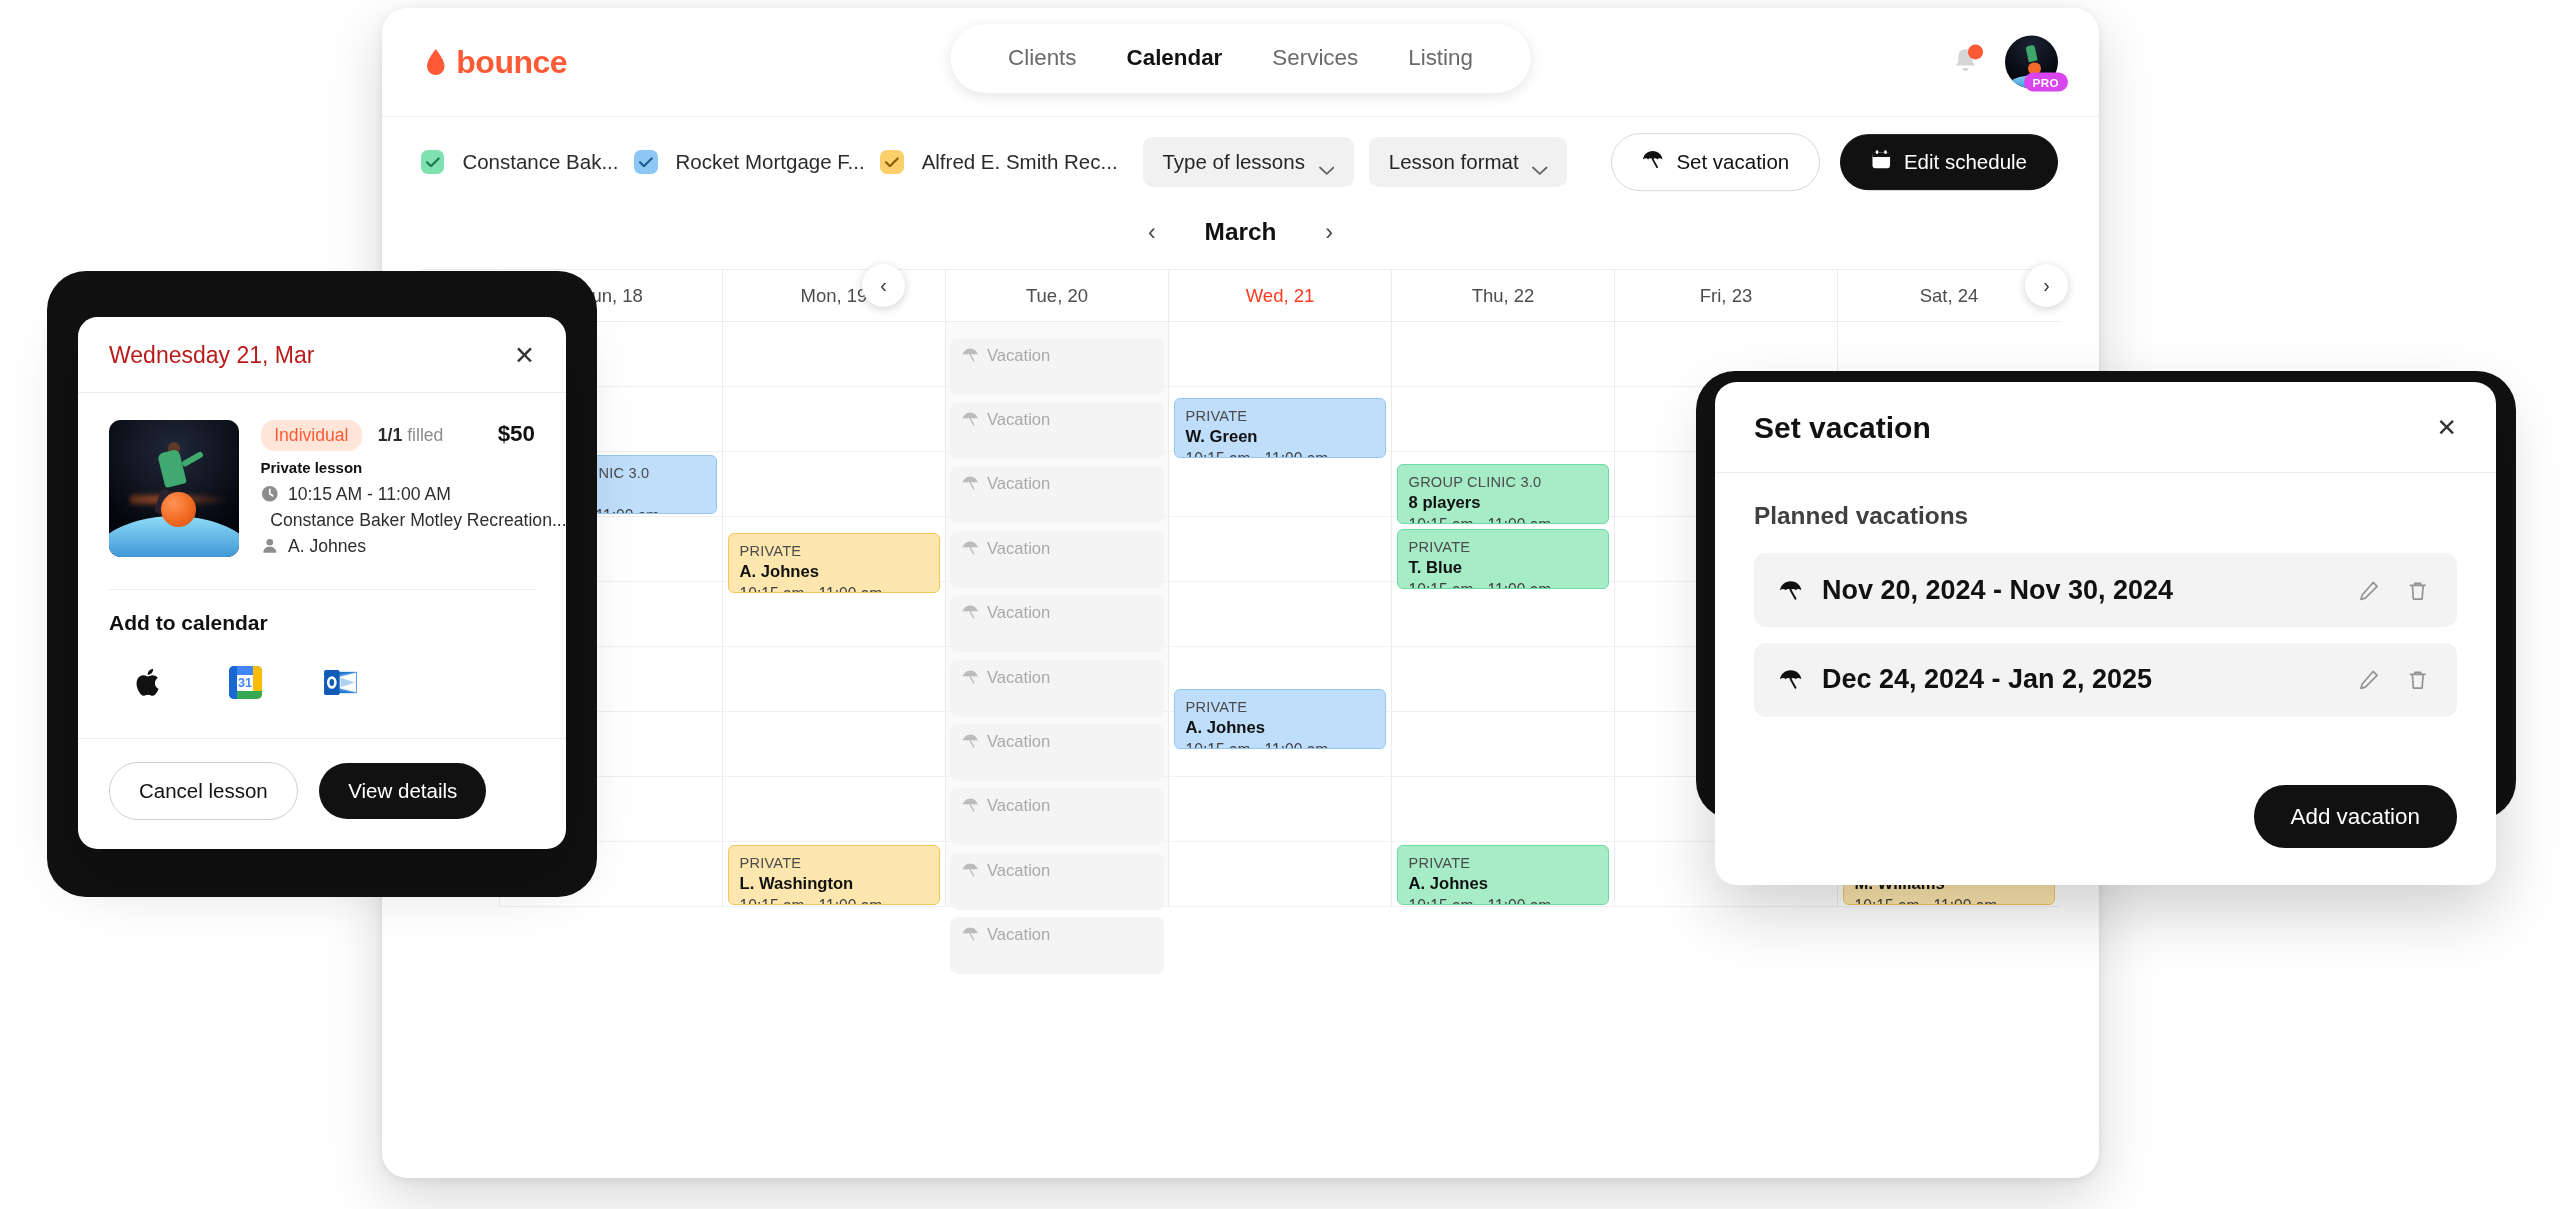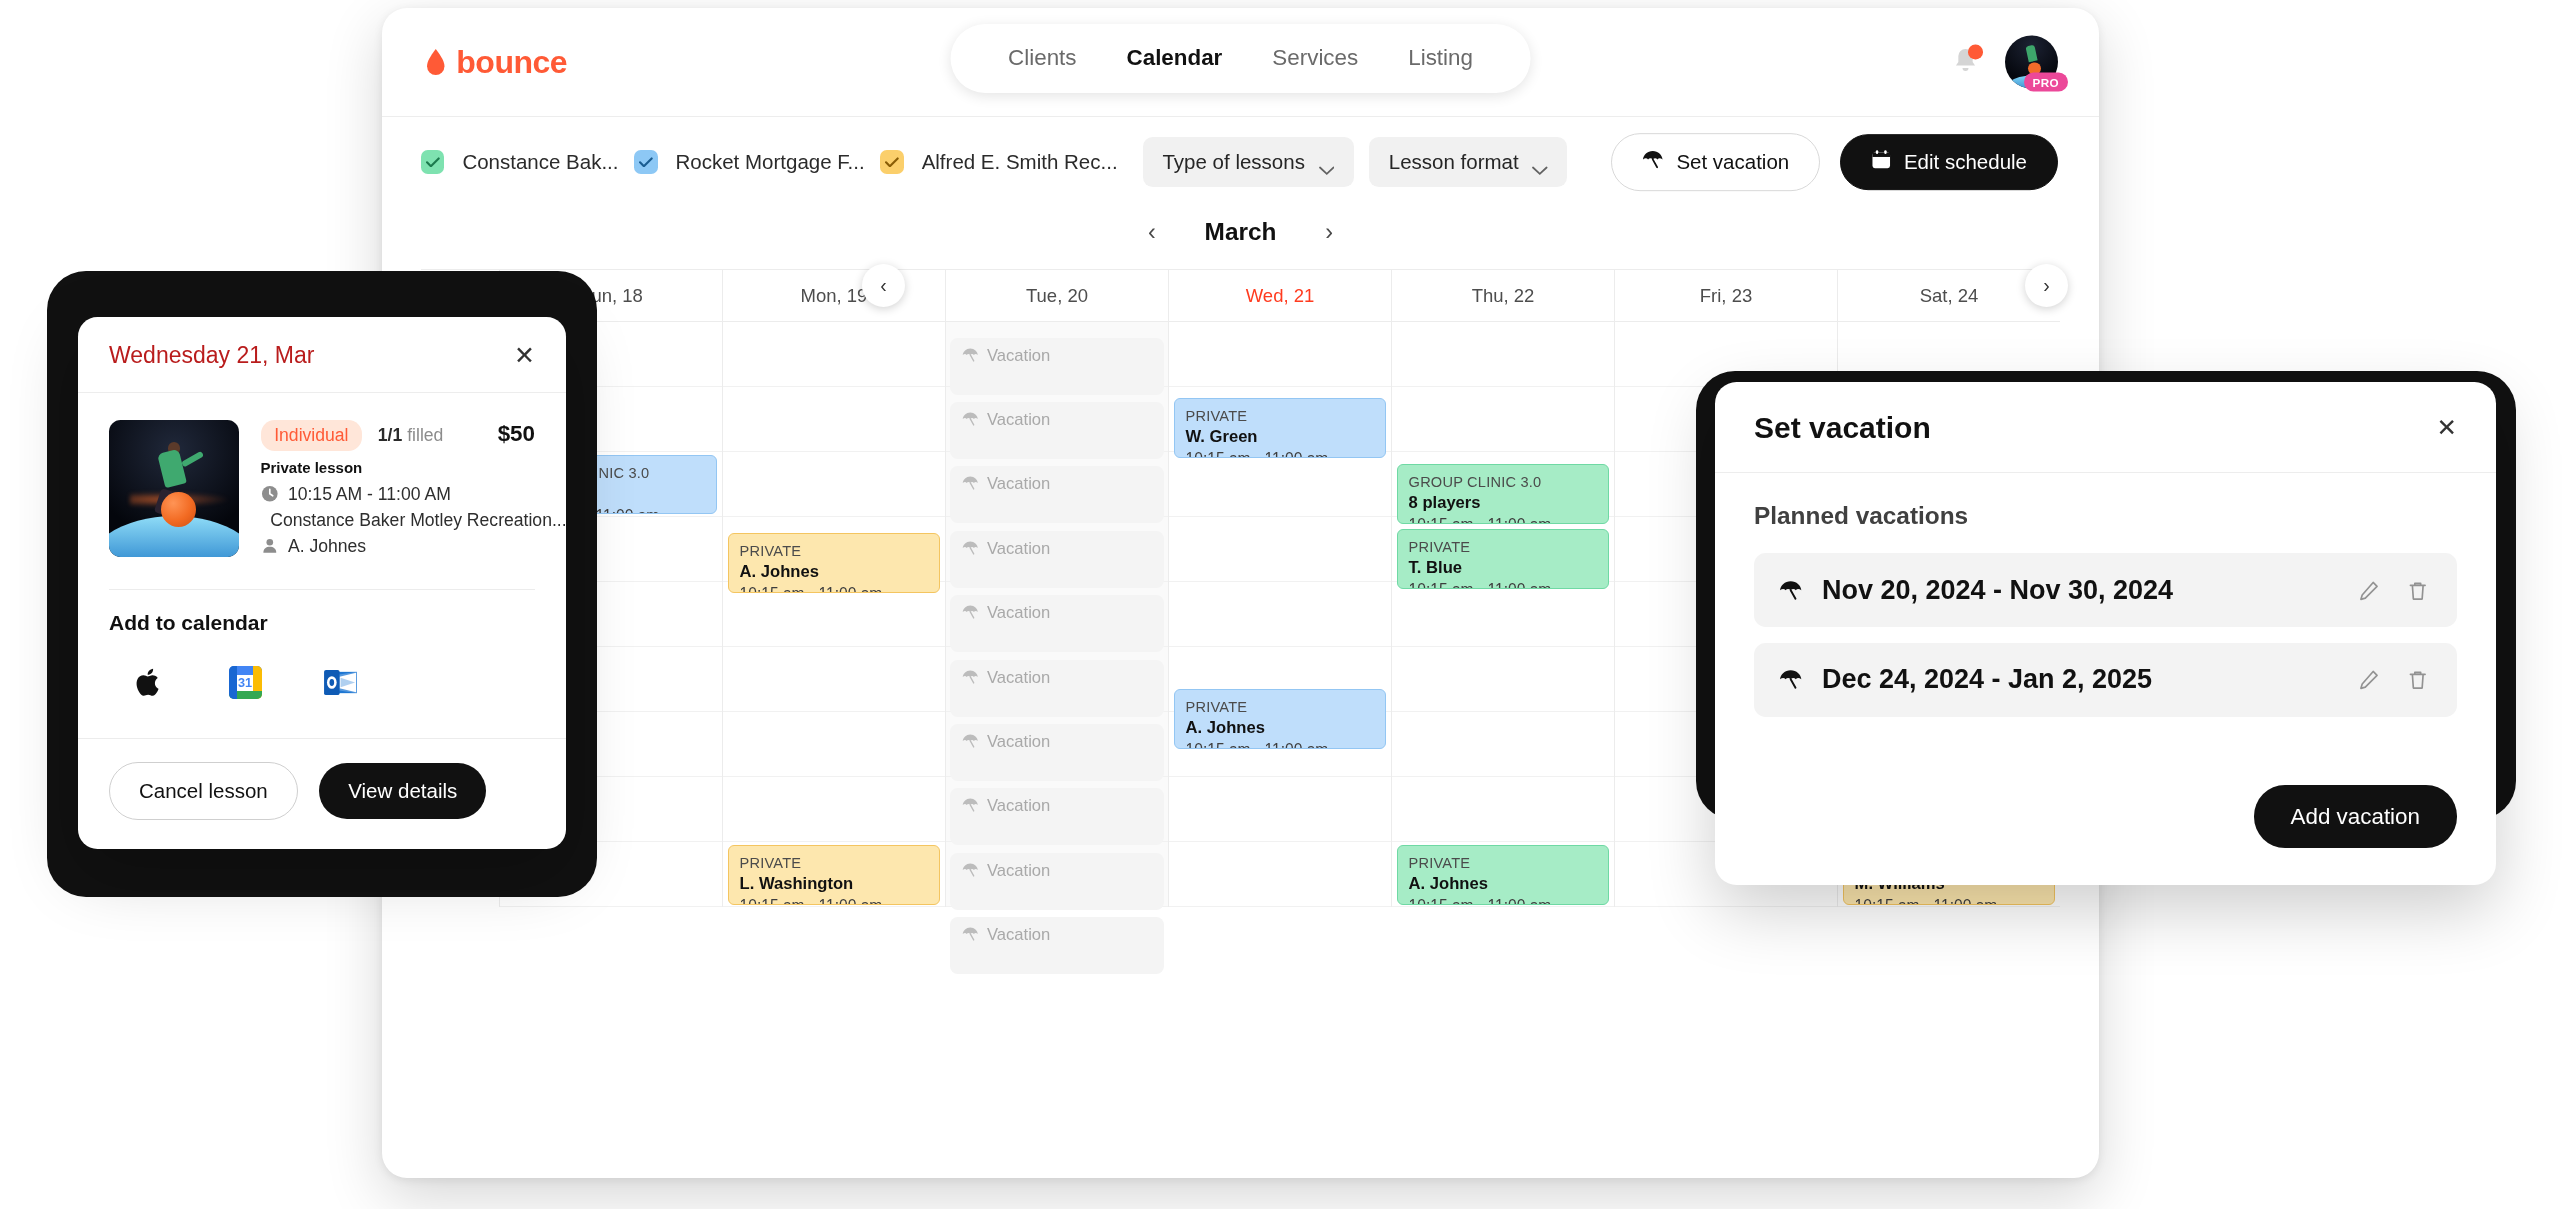--- a/index.html
+++ b/index.html
@@ -74,21 +74,21 @@
     position: absolute; left: 42%; top: 18%;
     width: 8.8px; height: 15.6px; background: #3da66b; border-radius: 2.9px 2.9px 0 0;
     transform: rotate(-12deg);
   }
   .av-ball {
     position: absolute; left: 44%; top: 50%;
     width: 12.7px; height: 12.7px; border-radius: 50%; background: #F26B2A;
   }
   .pro-badge {
     position: absolute; right: -9.8px; bottom: -2.9px;
-    background: #ec4899; color: #fff; font-size: 11.7px; font-weight: 700;
+    background: #d946ef; color: #fff; font-size: 11.7px; font-weight: 700;
     padding: 2.9px 8.8px; border-radius: 11.7px; letter-spacing: 0.4px;
   }
 
   
   .filter-bar {
     height: 90px; display: flex; align-items: center;
     padding: 0 39px; gap: 15.6px; position: relative;
   }
   .chk-group { display: flex; align-items: center; gap: 18px; cursor: pointer; }
   .chk {

